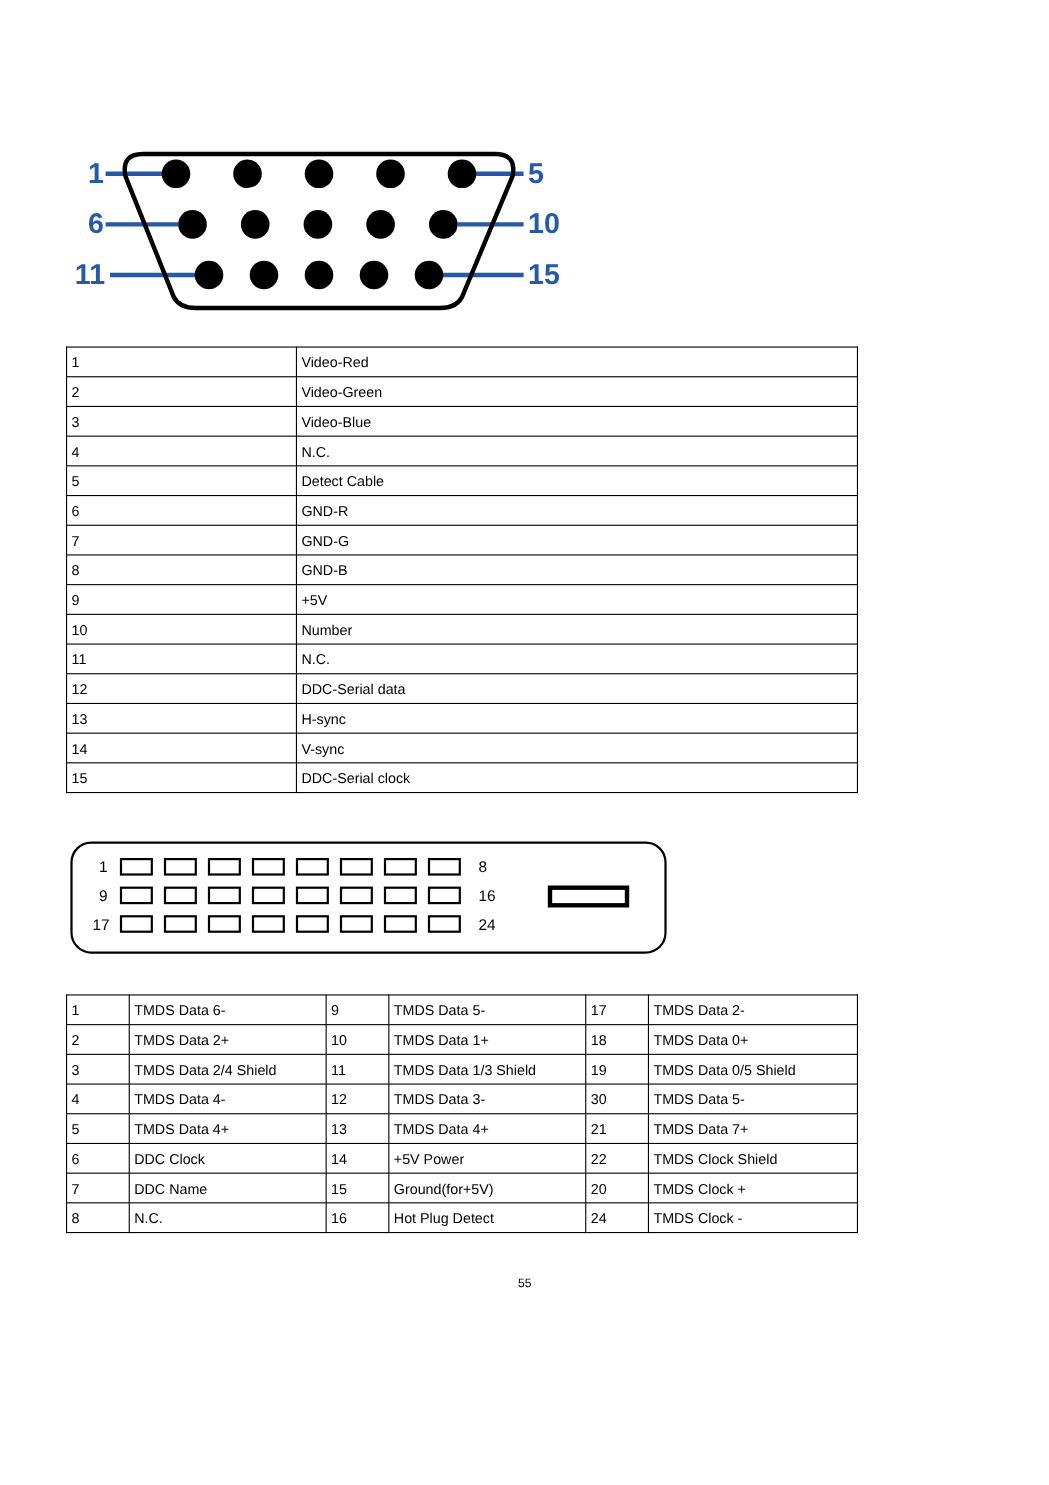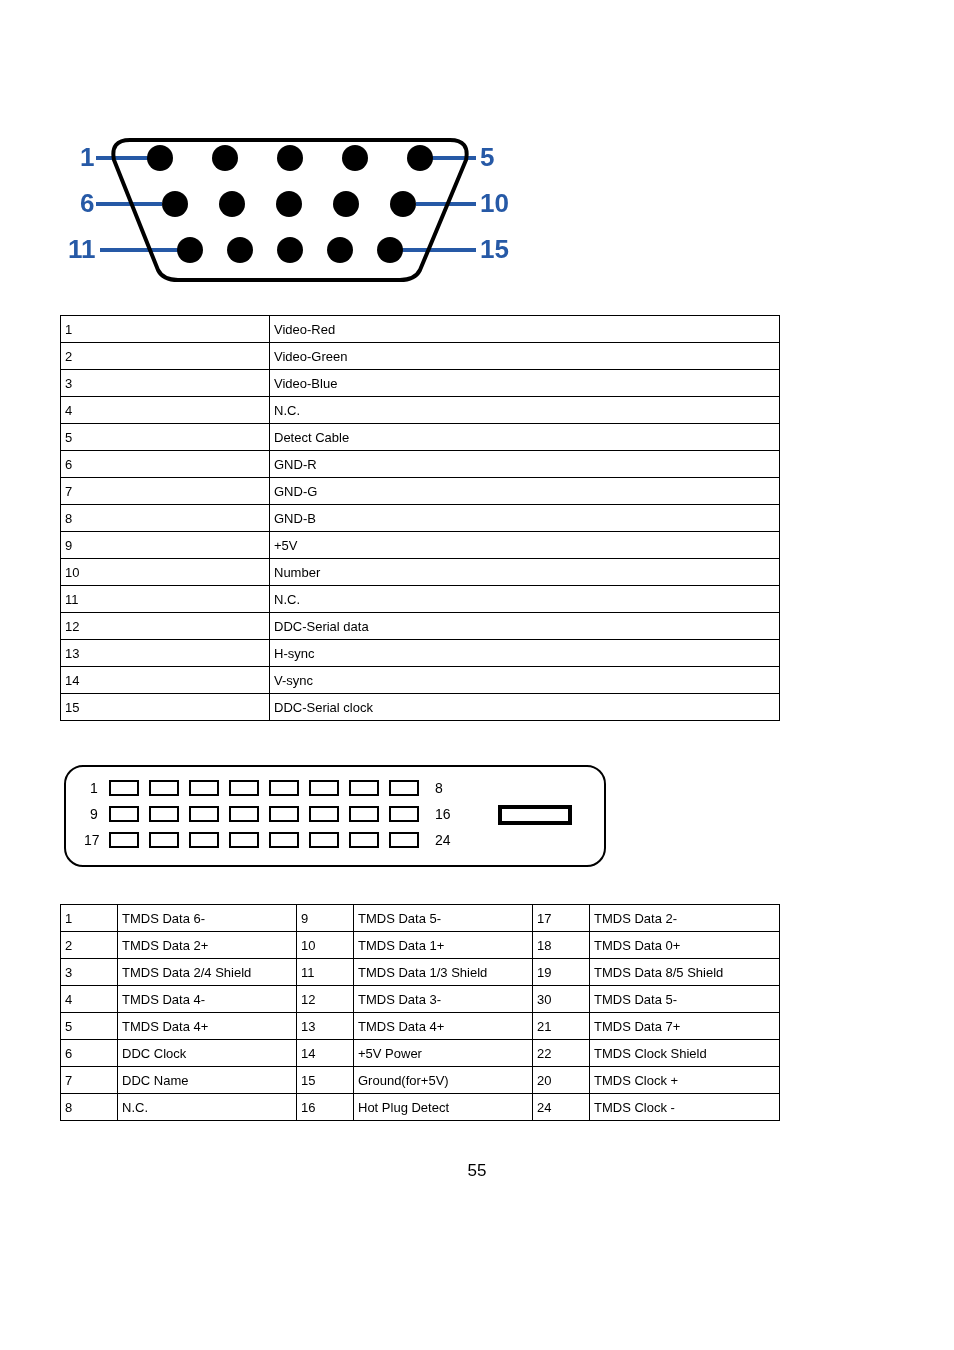--- a/index.html
+++ b/index.html
@@ -39,21 +39,21 @@
   .t2 .c2 { width: 170px; }
   .t2 .c3 { width: 48px; }
   .t2 .c4 { width: 170px; }
   .t2 .c5 { width: 48px; }
   .t2 .c6 { }
   .diagram-dvi {
     margin-bottom: 30px;
   }
   .page-num {
     text-align: center;
-    font-size: 17px;
+    font-size: 11px;
     margin-top: 30px;
   }
 </style>
 </head>
 <body>
 
 <div class="diagram-vga">
 <svg width="470" height="155" viewBox="0 0 470 155">
 
   <text x="20" y="36" font-family="Arial" font-weight="bold" font-size="26" fill="#2659a6">1</text>
@@ -221,21 +221,21 @@
         <td class="c4">TMDS Data 1+</td>
         <td class="c5">18</td>
         <td class="c6">TMDS Data 0+</td>
       </tr>
   <tr>
         <td class="c1">3</td>
         <td class="c2">TMDS Data 2/4 Shield</td>
         <td class="c3">11</td>
         <td class="c4">TMDS Data 1/3 Shield</td>
         <td class="c5">19</td>
-        <td class="c6">TMDS Data 8/5 Shield</td>
+        <td class="c6">TMDS Data 0/5 Shield</td>
       </tr>
   <tr>
         <td class="c1">4</td>
         <td class="c2">TMDS Data 4-</td>
         <td class="c3">12</td>
         <td class="c4">TMDS Data 3-</td>
         <td class="c5">30</td>
         <td class="c6">TMDS Data 5-</td>
       </tr>
   <tr>

